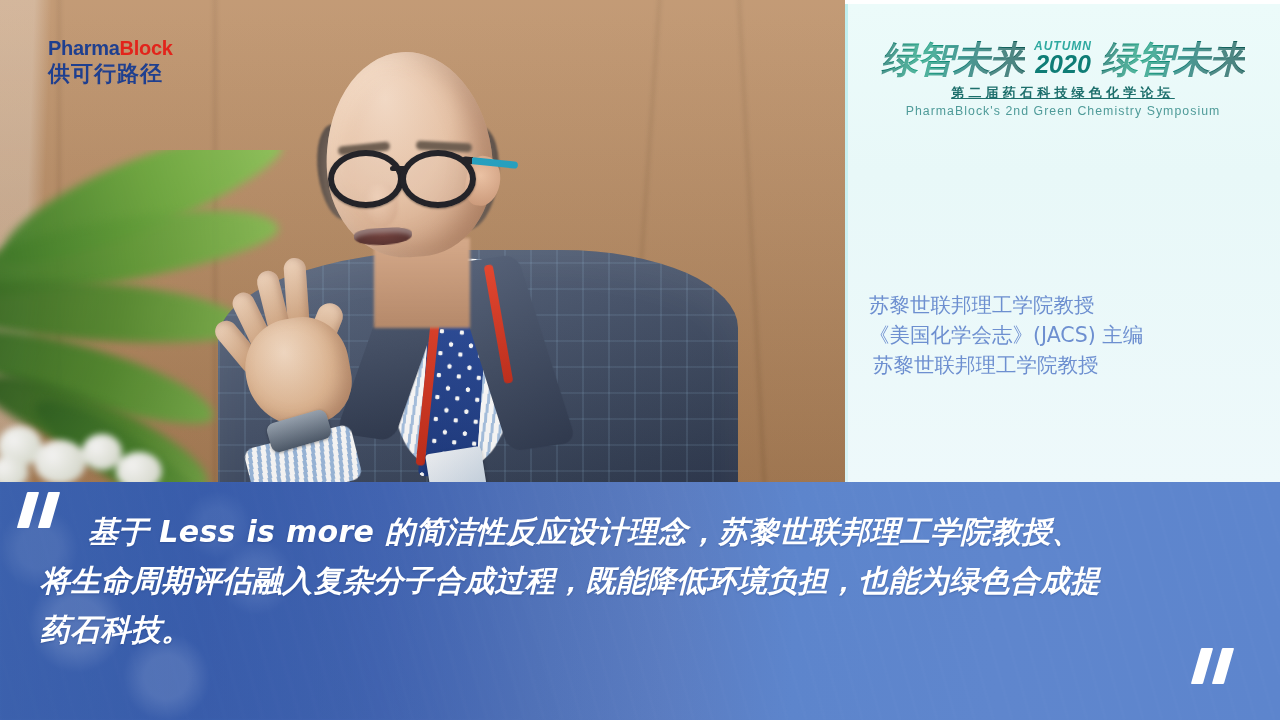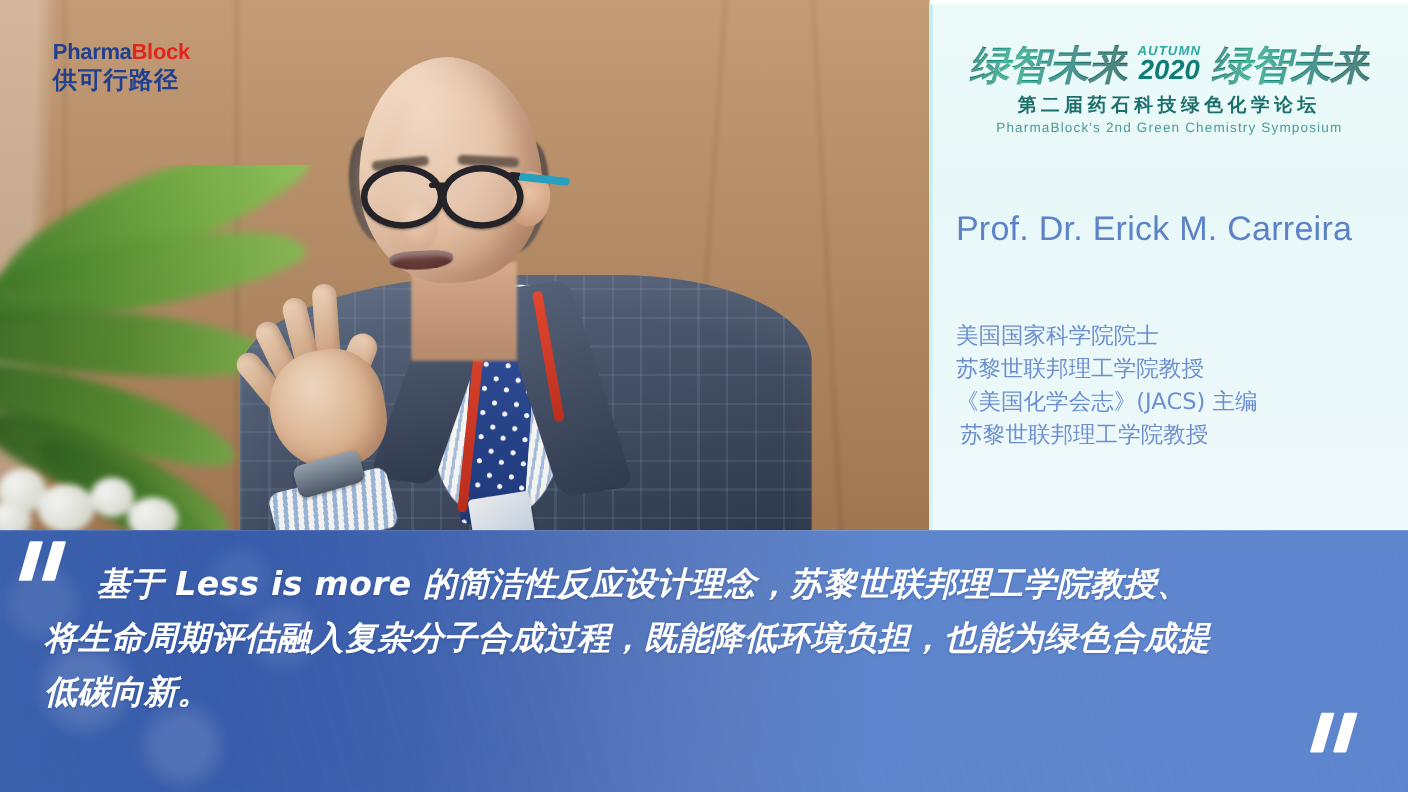--- a/index.html
+++ b/index.html
@@ -343,25 +343,26 @@
     font-size: 25px;
     font-weight: bold;
     font-style: italic;
     letter-spacing: 0px;
     color: #0f7d76;
     line-height: .92;
   }
   .logo-sub-cn {
     margin-top: 6px;
     font-family: "DejaVu Sans", sans-serif;
-    font-size: 17px;
+    font-size: 13px;
     font-weight: bold;
     letter-spacing: 4.2px;
     color: #1d6f6c;
     white-space: nowrap;
+    text-decoration: underline;
   }
   .logo-sub-en {
     margin-top: 2px;
     font-size: 12.3px;
     letter-spacing: 1.05px;
     color: #4f9b99;
     white-space: nowrap;
   }
 
   .speaker-name {
@@ -542,24 +543,22 @@
         <span class="logo-mid">
           <span class="logo-autumn">AUTUMN</span>
           <span class="logo-year">2020</span>
         </span>
         <span class="logo-cn-right">绿智未来</span>
       </div>
       <div class="logo-sub-cn">第二届药石科技绿色化学论坛</div>
       <div class="logo-sub-en">PharmaBlock's 2nd Green Chemistry Symposium</div>
     </div>
 
-    <div class="speaker-name">Prof. Dr. Erick M. Carreira</div>
 
     <div class="credentials">
-      <div>美国国家科学院院士</div>
       <div>苏黎世联邦理工学院教授</div>
       <div>《美国化学会志》(JACS) 主编</div>
       <div>苏黎世联邦理工学院教授</div>
     </div>
   </div>
 
   <div class="quote-banner">
     <div class="banner-tex"></div>
     <div class="banner-dim"></div>
   </div>
@@ -569,16 +568,16 @@
       <span class="b2"></span>
     </div>
   <div class="qmark close">
       <span class="b1"></span>
       <span class="b2"></span>
     </div>
 
   <div class="quote-text">
     <span class="ln">基于 Less is more 的简洁性反应设计理念，苏黎世联邦理工学院教授、</span>
     <span class="ln">将生命周期评估融入复杂分子合成过程，既能降低环境负担，也能为绿色合成提</span>
-    <span class="ln">低碳向新。</span>
+    <span class="ln">药石科技。</span>
   </div>
 
 </div>
 
 </body></html>

